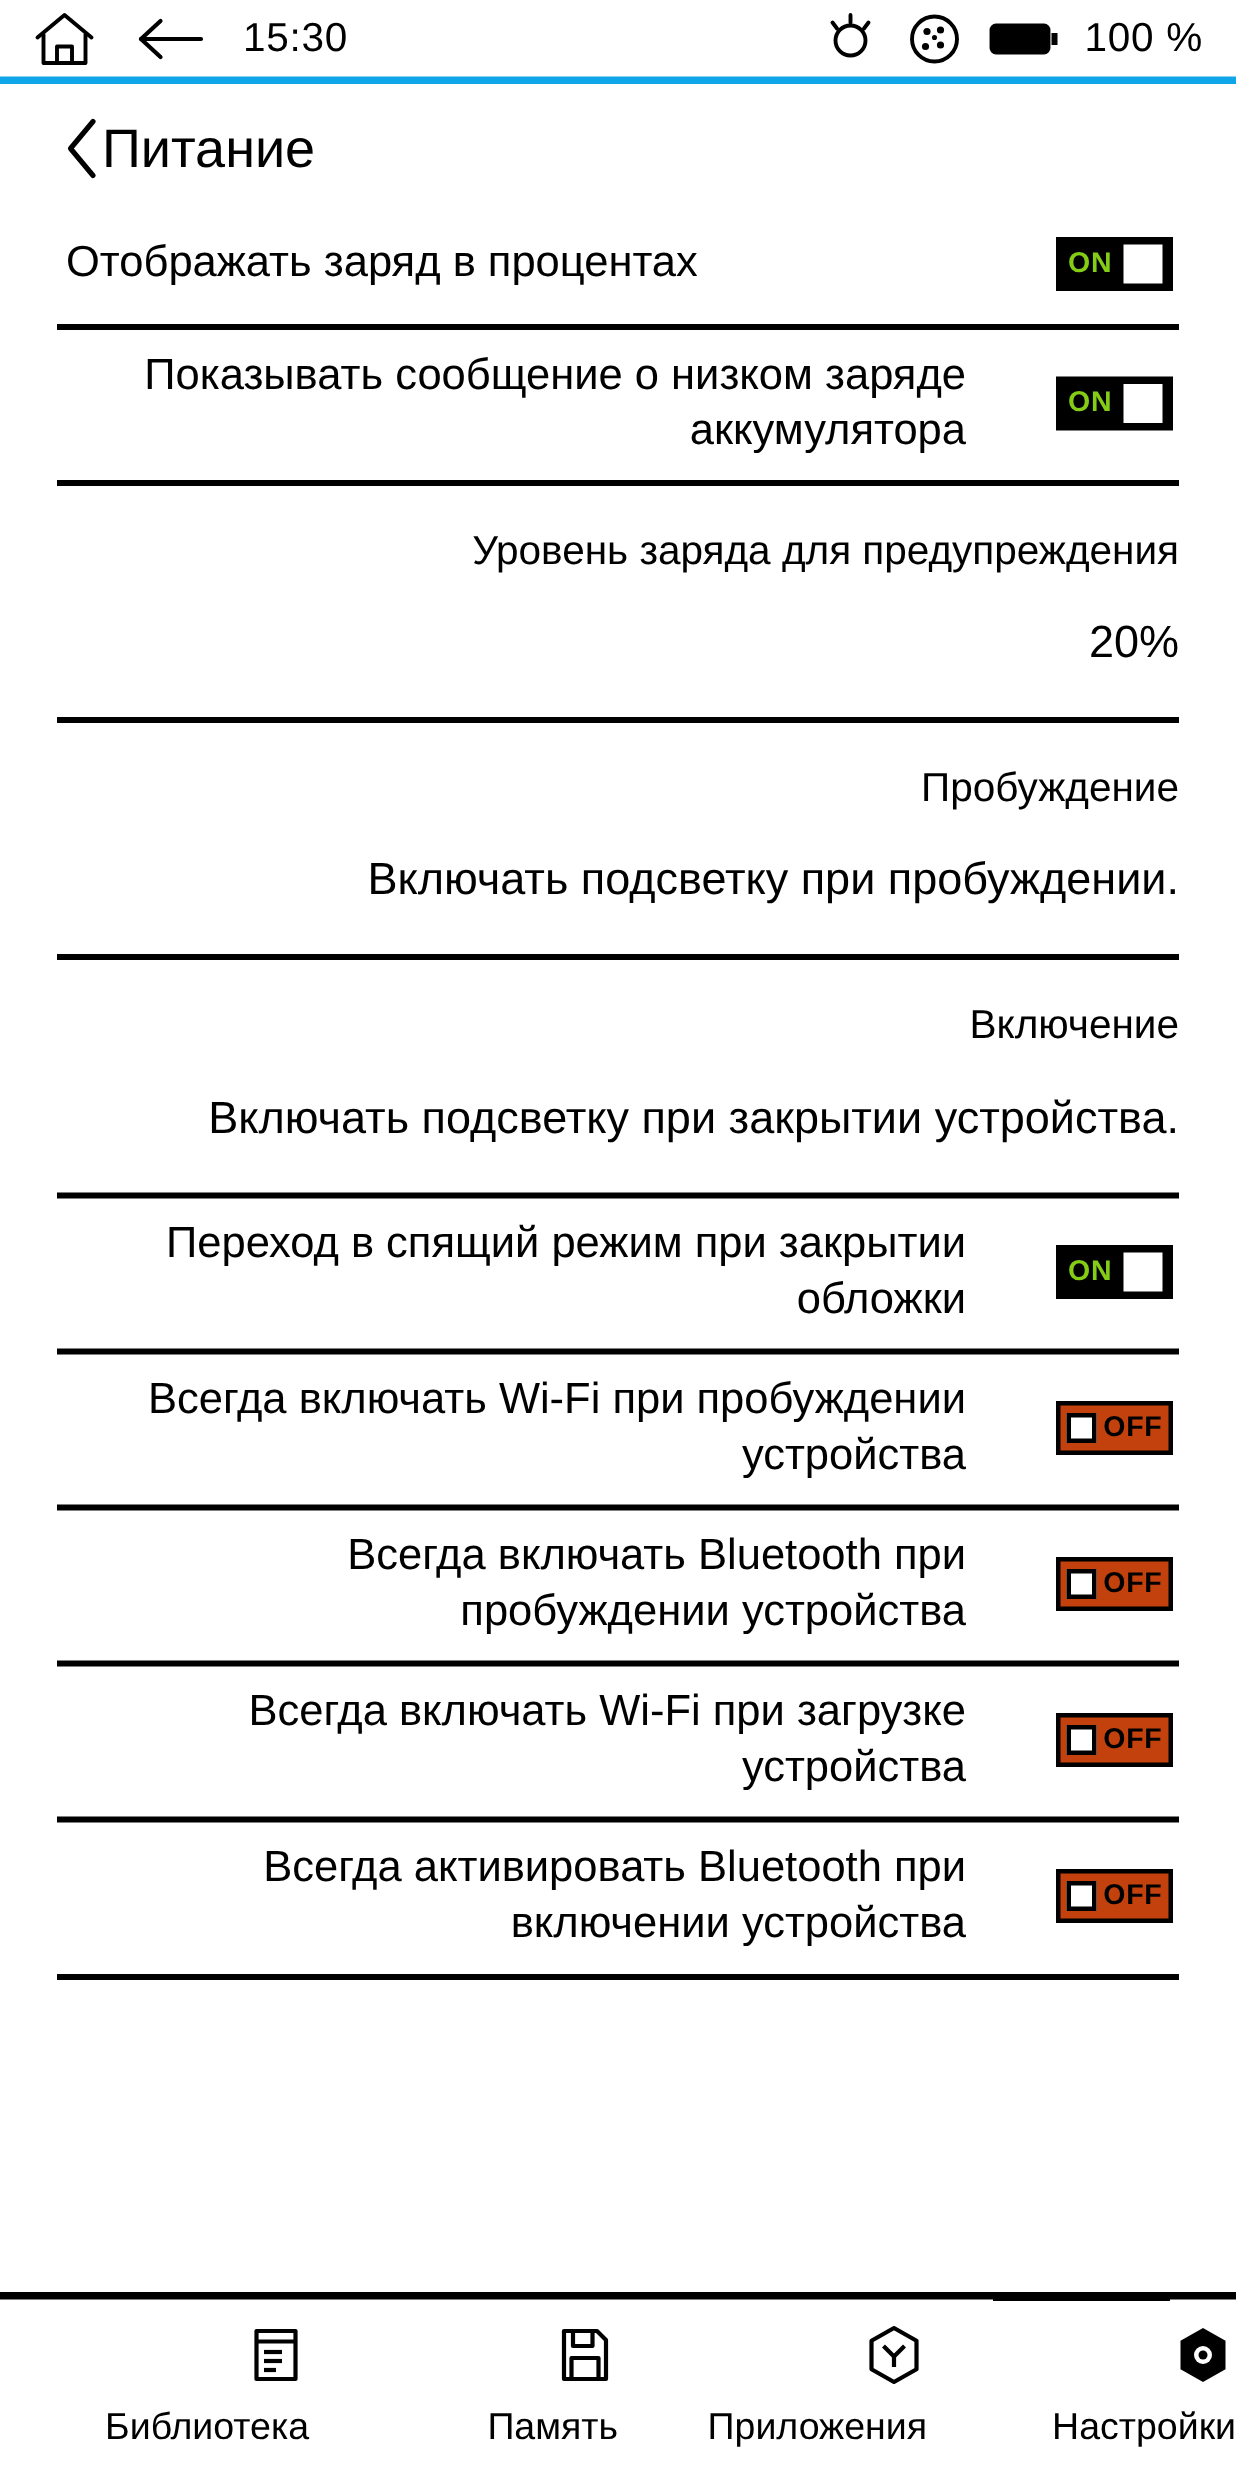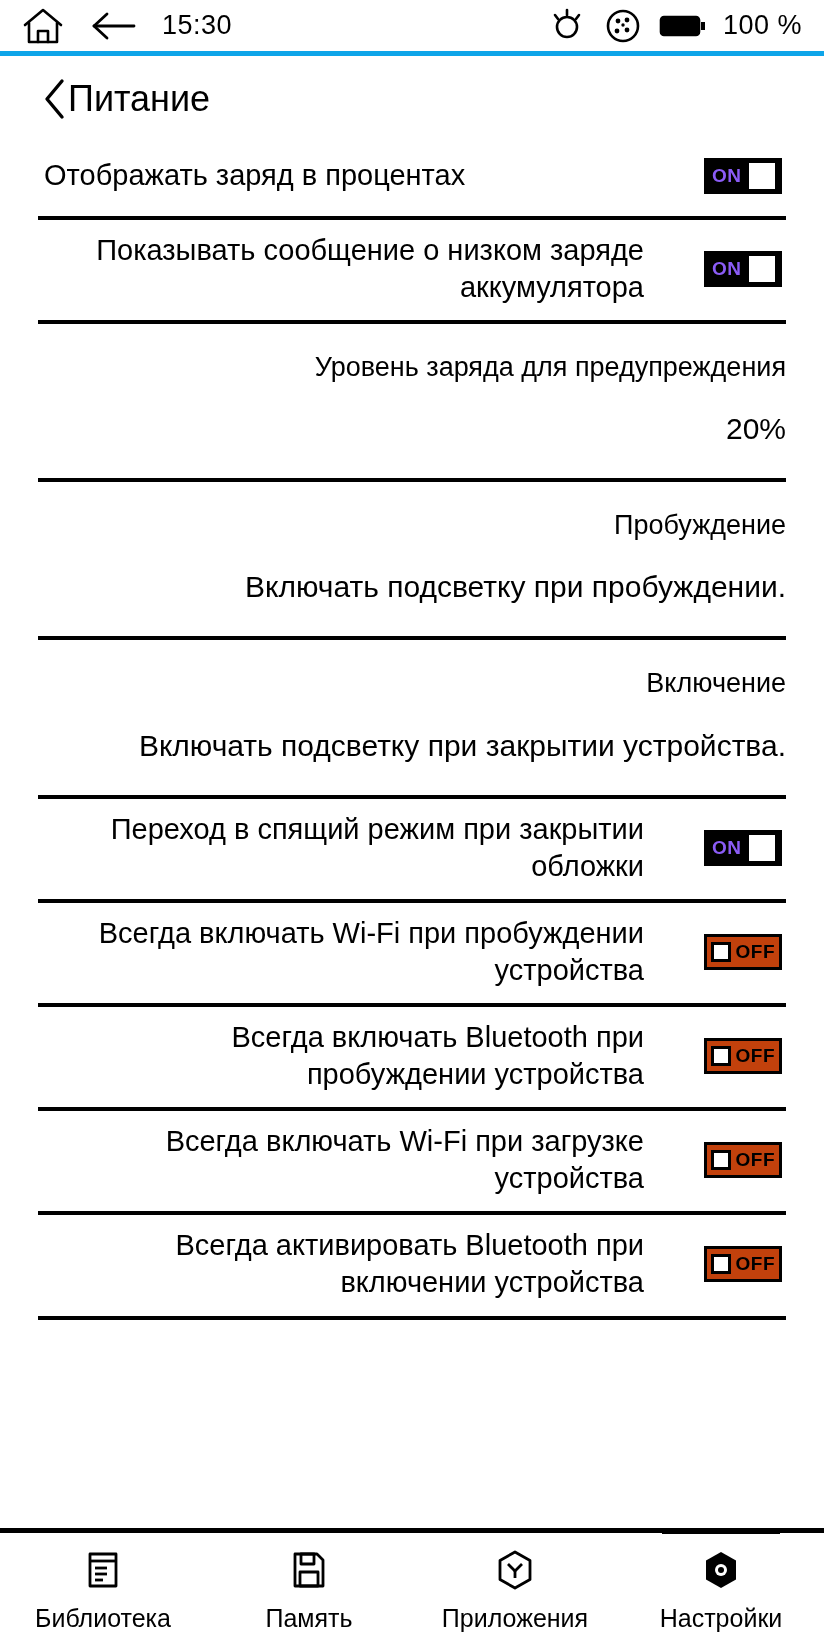--- a/index.html
+++ b/index.html
@@ -106,21 +106,21 @@
     width: 78px;
     height: 36px;
     background: #000;
     display: flex;
     align-items: center;
     justify-content: flex-start;
     box-sizing: border-box;
     padding: 0 4px;
   }
   .toggle-on .on-text {
-    color: #8b5cf6;
+    color: #84cc16;
     font-size: 19px;
     font-weight: bold;
     letter-spacing: 0.5px;
     padding-left: 4px;
   }
   .toggle-on .knob {
     width: 26px;
     height: 26px;
     background: #fff;
     margin-left: 7px;
@@ -158,21 +158,21 @@
     height: 120px;
     border-top: 5px solid #000;
     display: flex;
     box-sizing: border-box;
     background: #fff;
   }
   .nav-item {
     flex: 1;
     display: flex;
     flex-direction: column;
-    align-items: center;
+    align-items: flex-end;
     justify-content: center;
     gap: 12px;
     position: relative;
   }
   .nav-item .nav-label {
     font-size: 25px;
   }
   .nav-item.active::before {
     content: "";
     position: absolute;

